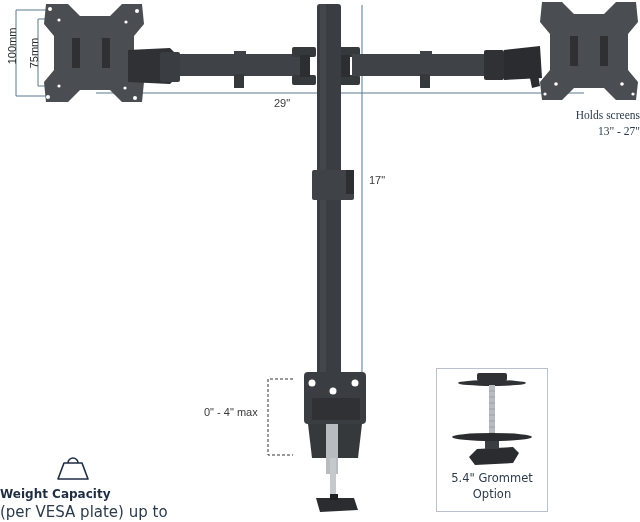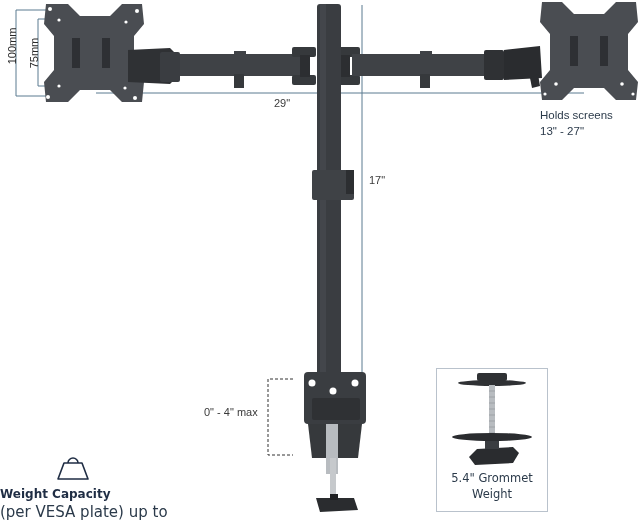--- a/index.html
+++ b/index.html
@@ -1,21 +1,21 @@
 <!DOCTYPE html>
 <html><head>
   <meta charset="utf-8">
   <style>
     html, body { margin: 0; padding: 0; background: #ffffff; }
     body { width: 640px; height: 522px; position: relative; overflow: hidden; font-family: "Liberation Sans", sans-serif; }
     .stage { position: absolute; left: 0; top: 0; width: 640px; height: 522px; }
     .label { position: absolute; color: #333; font-size: 11px; line-height: 1.2; white-space: nowrap; }
     .dim-label { font-family: "Liberation Sans", sans-serif; font-size: 11px; color: #3a3a3a; }
     .vesa-label { position: absolute; font-size: 11px; color: #2a2a2a; transform-origin: center; }
-    .holds { position: absolute; left: 540px; top: 108px; width: 100px; text-align: left; font-family: Liberation Sans, sans-serif; font-size: 11.5px; color: #2b3a4a; line-height: 1.35; }
+    .holds { position: absolute; left: 540px; top: 108px; width: 100px; text-align: right; font-family: Liberation Serif, serif; font-size: 11.5px; color: #2b3a4a; line-height: 1.35; }
     .weight { position: absolute; left: 0px; top: 487px; width: 190px; text-align: left; font-family: "DejaVu Sans", sans-serif; color: #1f2d44; line-height: 1.3; }
     .weight .title { font-weight: bold; font-size: 12px; display: block; }
     .weight .sub { font-size: 15px; display: block; color: #2b3a4a; }
     .grommet-box { position: absolute; left: 436px; top: 368px; width: 110px; height: 142px; border: 1px solid #b9c2cc; background: #fff; }
     .grommet-caption { position: absolute; left: 0; top: 102px; width: 110px; text-align: center; font-family: "DejaVu Sans", sans-serif; font-size: 11.5px; color: #2b3a4a; line-height: 1.35; }
   </style>
 </head>
 <body>
 
 <div class="stage">
@@ -136,17 +136,17 @@
           <line x1="52" y1="52" x2="58" y2="52"></line>
         <line x1="52" y1="58" x2="58" y2="58"></line>
           <line x1="52" y1="64" x2="58" y2="64"></line>
       </g>
       <ellipse cx="55" cy="68" rx="40" ry="4" fill="#2a2c2f"></ellipse>
       <path d="M40,80 L76,78 L82,84 L76,94 L38,96 L32,88 Z" fill="#2a2c2f"></path>
       <rect x="48" y="72" width="14" height="8" fill="#3a3d41"></rect>
     </svg>
     <div class="grommet-caption">
       <div>5.4" Grommet</div>
-      <div>Weight</div>
+      <div>Option</div>
     </div>
   </div>
 
 </div>
 
 </body></html>

